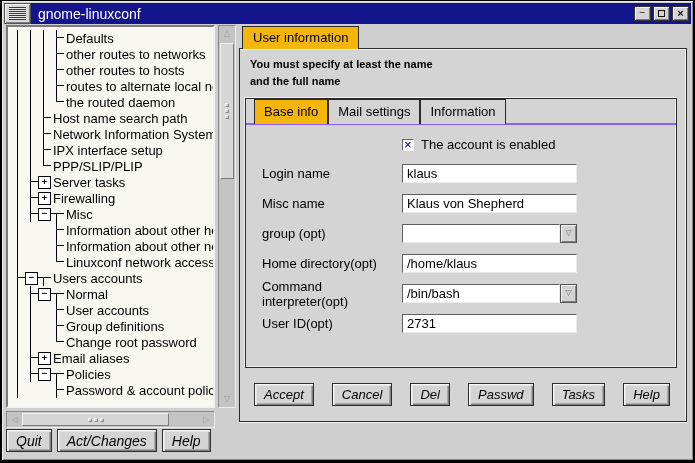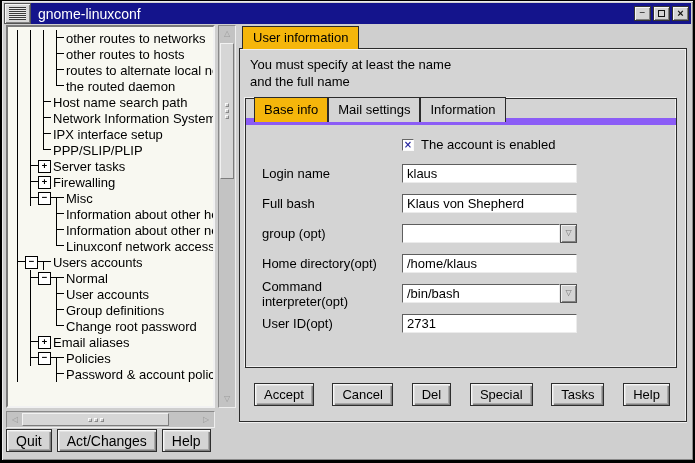--- a/index.html
+++ b/index.html
@@ -58,38 +58,38 @@
   .thumb{position:absolute;background:#d6d6d6;border:1px solid;border-color:#f2f2f2 #7d7d7d #7d7d7d #f2f2f2;}
   .vthumb{left:1px;top:17px;width:14px;height:136px;}
   .hthumb{left:15px;top:1px;width:147px;height:13px;}
   .grips{position:absolute;left:50%;top:50%;transform:translate(-50%,-50%);display:flex;gap:2px;}
   .vthumb .grips{flex-direction:column;}
   .grip{width:4px;height:4px;background:#cfcfcf;border:1px solid;border-color:#fafafa #888 #888 #fafafa;}
 
   
   .btn{background:#d4d4d4;border:1px solid #2e2e2e;color:#000;
     box-shadow:inset 1px 1px 0 #f7f7f7, inset 2px 2px 0 #e2e2e2, inset -1px -1px 0 #808080, inset -2px -2px 0 #a8a8a8;
-    font-family:inherit;cursor:default;}
+    font-family:inherit;cursor:default;font-style:italic;}
   .bottom-btns{position:absolute;left:1px;top:404px;display:flex;gap:5px;}
   .bottom-btns .btn{font-size:14px;padding:3px 9px;height:23px;}
 
   
   .right{position:absolute;left:237px;top:24px;right:6px;}
   .rtabs{display:flex;align-items:center;height:23px;padding-left:3px;position:relative;z-index:2;}
   .tab{font-size:13px;padding:3px 10px 4px 10px;border:1px solid #2b2b2b;border-bottom:none;
     background:#d4d4d4;margin-bottom:-1px;cursor:default;}
   .tab.active{background:#f5b60b;}
   .rbody{position:relative;height:374px;background:#d4d4d4;
     border:1px solid #2b2b2b;
     box-shadow:inset -1px 0 0 #f0f0f0, inset 0 1px 0 #f0f0f0, 0 1px 0 #f0f0f0;}
-  .notice{padding:7px 7px 0 10px;font-size:13px;line-height:17px;color:#000;}
+  .notice{padding:7px 7px 0 10px;font-size:11px;line-height:17px;color:#000;font-weight:bold;}
 
   .card{position:relative;margin:8px 9px 0 5px;height:270px;border:1px solid #2b2b2b;
     box-shadow:-1px -1px 0 #f0f0f0, inset -1px -1px 0 #f0f0f0;background:#d4d4d4;}
-  .ctabs{display:flex;align-items:center;height:26px;padding-left:8px;border-bottom:7px solid #8b5cf6;}
+  .ctabs{display:flex;align-items:flex-end;height:26px;padding-left:8px;border-bottom:2px solid #8b5cf6;}
   .ctabs .tab{padding:4px 9px 5px 9px;}
   .form{padding:11px 0 0 16px;}
   .chkrow{display:flex;align-items:center;gap:7px;height:15px;margin:1px 0 8px 140px;font-size:13px;}
   .checkbox{width:12px;height:12px;background:#fff;border:1px solid;border-color:#666 #fafafa #fafafa #666;
     font:bold 10px/10px "DejaVu Sans",sans-serif;color:#2a2aa0;text-align:center;}
   .frow{display:flex;align-items:center;height:27px;margin-bottom:3px;font-size:13px;}
   .flabel{width:140px;flex:none;}
   .finput{width:175px;height:19px;background:#fff;border:1px solid;border-color:#5e5e5e #ececec #ececec #5e5e5e;
     padding:1px 4px;font-size:13px;line-height:15px;overflow:hidden;white-space:nowrap;}
   .finput.narrow{width:158px;}
@@ -118,20 +118,29 @@
           <span class="sq"></span>
         </div>
       <div class="wbtn close">×</div>
     </div>
   </div>
 
   <div class="left">
 
     <div class="tree-view">
 
+    <div class="trow">
+          <div class="cells" style="display:flex">
+            <div class="cell c-v"></div>
+            <div class="cell c-v"></div>
+            <div class="cell c-v"></div>
+            <div class="cell c-b"></div>
+          </div>
+          <span class="tlabel">Defaults</span>
+        </div>
         <div class="trow">
           <div class="cells" style="display:flex">
             <div class="cell c-v"></div>
             <div class="cell c-v"></div>
             <div class="cell c-v"></div>
             <div class="cell c-b"></div>
           </div>
           <span class="tlabel">other routes to networks</span>
         </div>
         <div class="trow">
@@ -374,21 +383,21 @@
           </div>
 
           <div>
 
           <div class="frow">
                 <span class="flabel">Login name</span>
                 <div class="finput">klaus</div>
 
               </div>
               <div class="frow">
-                <span class="flabel">Full bash</span>
+                <span class="flabel">Misc name</span>
                 <div class="finput">Klaus von Shepherd</div>
 
               </div>
               <div class="frow">
                 <span class="flabel">group (opt)</span>
                 <div class="finput narrow"></div>
                 <div class="dbtn">▽</div>
               </div>
               <div class="frow">
                 <span class="flabel">Home directory(opt)</span>
@@ -407,21 +416,21 @@
               </div>
             </div>
         </div>
       </div>
 
       <div class="actions">
 
       <button class="btn">Accept</button>
           <button class="btn">Cancel</button>
           <button class="btn">Del</button>
-          <button class="btn">Special</button>
+          <button class="btn">Passwd</button>
           <button class="btn">Tasks</button>
           <button class="btn">Help</button>
         </div>
     </div>
     <div class="rbottom"></div>
   </div>
 
 </div>
 
 </body></html>

